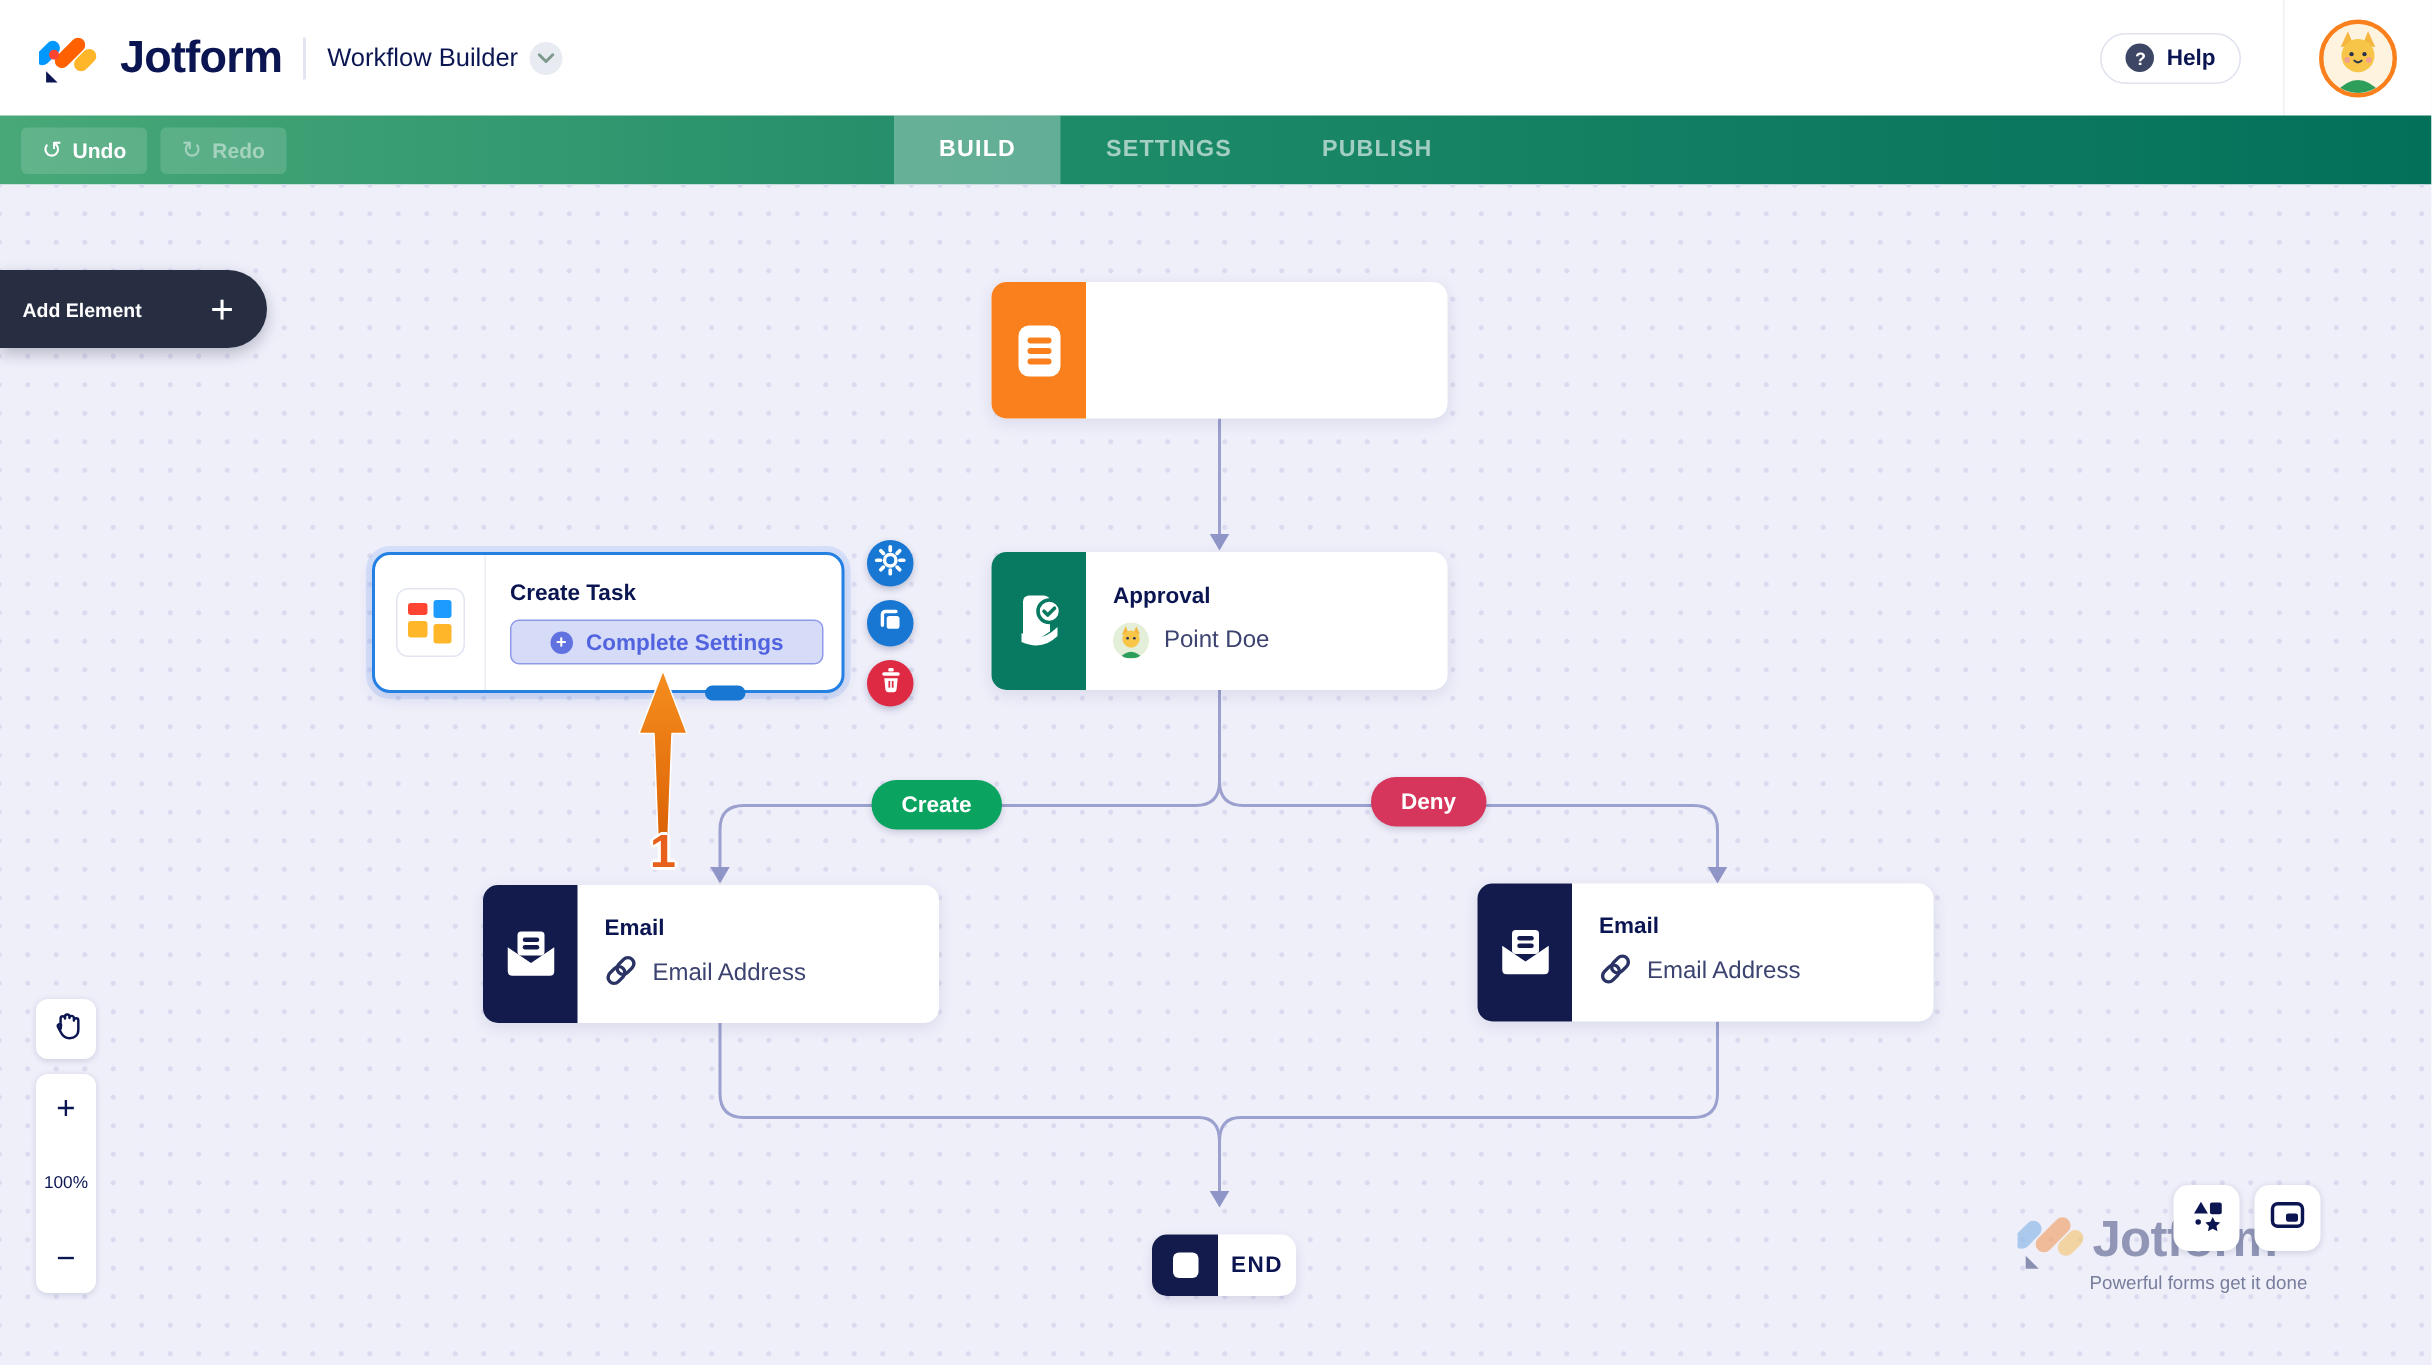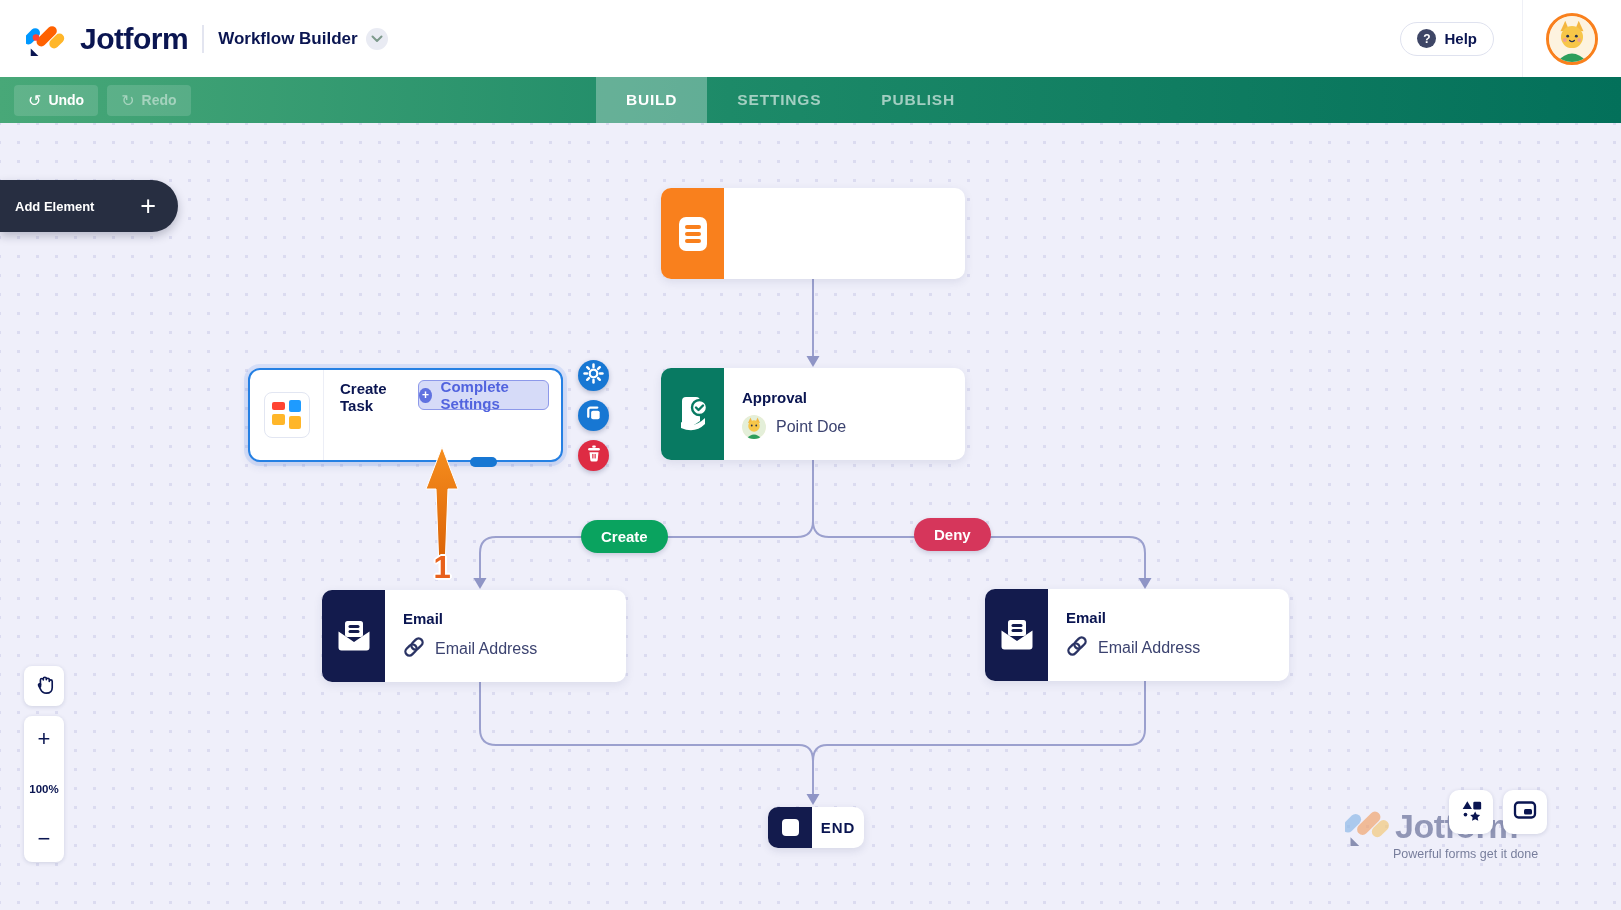--- a/index.html
+++ b/index.html
@@ -5,21 +5,21 @@
   * { margin:0; padding:0; box-sizing:border-box; }
   html,body { width:1621px; height:910px; overflow:hidden;
     font-family:"Liberation Sans", sans-serif; background:#fff; }
 
   
   .header { position:relative; height:77px; background:#fff; }
   .brand-wrap { position:absolute; left:26px; top:0; height:77px; display:flex; align-items:center; gap:14px; }
   .brand-name { font-size:30px; font-weight:800; color:#0A1551; letter-spacing:-0.5px; }
   .brand-sep { width:2px; height:28px; background:#E3E5F0; }
   .product { display:flex; align-items:center; gap:8px; cursor:pointer; }
-  .product-label { font-size:17px; font-weight:700; color:#0A1551; }
+  .product-label { font-size:17px; font-weight:400; color:#0A1551; }
   .chev-circle { width:22px; height:22px; border-radius:50%; background:#E9EBF3; display:flex; align-items:center; justify-content:center; }
   .page-title { position:absolute; left:785px; top:0; transform:translateX(-50%); height:77px;
     display:flex; align-items:center; font-size:20px; font-weight:700; color:#0A1551; white-space:nowrap; }
   .header-right { position:absolute; right:0; top:0; height:77px; display:flex; align-items:center; }
   .help-pill { display:flex; align-items:center; gap:8px; height:34px; padding:0 16px; border:1px solid #DFE2EF;
     border-radius:17px; background:#fff; cursor:pointer; margin-right:28px; }
   .help-q { width:19px; height:19px; border-radius:50%; background:#3E4666; color:#fff; font-size:12px; font-weight:700;
     display:flex; align-items:center; justify-content:center; }
   .help-label { font-size:15px; font-weight:700; color:#0A1551; }
   .header-vsep { width:1px; height:77px; background:#EFF0F6; }
@@ -57,60 +57,60 @@
   .node-title { font-size:15px; font-weight:700; color:#0A1551; }
   .node-sub { font-size:16px; color:#3C4370; }
   .sub-row { display:flex; align-items:center; gap:10px; font-size:16px; color:#3C4370; }
   .mini-avatar { width:24px; height:24px; border-radius:50%; overflow:hidden; background:#FDF3DF; flex:none; }
 
   .node.selected { border:2.5px solid #2580E3; border-radius:12px;
     box-shadow:0 0 0 4px rgba(90,140,240,0.16), 0 4px 10px rgba(30,60,140,0.12); }
   .ct-icon-cell { width:74px; flex:none; display:flex; align-items:center; justify-content:center;
     border-right:1px solid #ECEEF6; }
   .ct-tile { width:46px; height:46px; background:#fff; border:1px solid #E2E6F2; border-radius:8px; }
-  .ct-body { flex:1; display:flex; flex-direction:row; justify-content:center; gap:9px; padding:10px 12px 10px 16px; }
+  .ct-body { flex:1; display:flex; flex-direction:column; justify-content:center; gap:9px; padding:10px 12px 10px 16px; }
   .settings-btn { height:30px; display:flex; align-items:center; justify-content:center; gap:9px;
     background:#D6DBF8; border:1.5px solid #8D99EA; border-radius:6px; color:#5163DE;
     font-size:15px; font-weight:700; cursor:pointer; }
   .sp-circle { width:15px; height:15px; border-radius:50%; background:#6072E0; color:#fff; font-size:12px;
     font-weight:700; display:flex; align-items:center; justify-content:center; line-height:1; }
   .handle-pill { position:absolute; left:470px; top:334px; width:27px; height:10px; border-radius:5px;
     background:#1777D3; z-index:3; }
 
   .action-col { position:absolute; left:578px; top:237px; z-index:3; display:flex; flex-direction:column; gap:9px; }
   .action-btn { width:31px; height:31px; border-radius:50%; display:flex; align-items:center; justify-content:center;
     cursor:pointer; box-shadow:0 2px 5px rgba(20,30,80,0.25); }
   .action-btn.blue { background:#1777D3; } .action-btn.red { background:#DE2B43; }
 
   .badge { position:absolute; z-index:3; height:33px; line-height:33px; padding:0 20px; border-radius:17px;
     color:#fff; font-size:15px; font-weight:700; box-shadow:0 2px 5px rgba(20,30,80,0.18); }
   .badge.approve { left:581px; top:397px; background:#0AA35F; }
   .badge.deny { left:914px; top:395px; background:#D6365B; }
 
-  .end-node { position:absolute; left:768px; top:684px; z-index:2; width:96px; height:41px; display:flex;
+  .end-node { position:absolute; left:768px; top:700px; z-index:2; width:96px; height:41px; display:flex;
     background:#fff; border-radius:10px; box-shadow:0 3px 8px rgba(40,50,100,0.12); cursor:pointer; }
   .end-icon { width:44px; flex:none; background:#131B4D; border-radius:10px 0 0 10px;
     display:flex; align-items:center; justify-content:center; }
   .end-sq { width:17px; height:17px; background:#fff; border-radius:4px; }
   .end-label { flex:1; display:flex; align-items:center; justify-content:center; font-size:15px;
     font-weight:600; letter-spacing:1px; color:#0A1551; }
 
   .annotation-arrow { position:absolute; left:418px; top:319px; z-index:6; }
   .annotation-step { position:absolute; left:424px; top:427px; z-index:6; width:36px; text-align:center;
     font-size:31px; font-weight:800; color:#E8611C;
     text-shadow:-2px 0 #fff,2px 0 #fff,0 -2px #fff,0 2px #fff,-1px -1px #fff,1px 1px #fff,-1px 1px #fff,1px -1px #fff; }
 
   .hand-btn { position:absolute; left:24px; top:543px; z-index:4; width:40px; height:40px; background:#fff;
     border-radius:8px; box-shadow:0 1px 4px rgba(30,40,90,0.15); display:flex; align-items:center; justify-content:center; cursor:pointer; }
   .zoom-panel { position:absolute; left:24px; top:593px; z-index:4; width:40px; height:146px; background:#fff;
     border-radius:8px; box-shadow:0 1px 4px rgba(30,40,90,0.15); display:flex; flex-direction:column;
     align-items:center; justify-content:space-between; padding:4px 0; }
   .zoom-btn { width:40px; height:38px; display:flex; align-items:center; justify-content:center;
     font-size:22px; color:#0A1551; cursor:pointer; }
-  .zoom-level { font-size:11.5px; font-weight:700; color:#0A1551; }
+  .zoom-level { font-size:11.5px; font-weight:400; color:#0A1551; }
 
   .watermark { position:absolute; left:1345px; top:678px; z-index:1; opacity:0.85; }
   .wm-row { display:flex; align-items:center; gap:4px; }
   .wm-name { font-size:34px; font-weight:800; color:#5C6590; opacity:0.75; letter-spacing:-0.5px; }
   .wm-tagline { font-size:12.5px; color:#4A5378; opacity:0.85; margin:-4px 0 0 48px; white-space:nowrap; }
 
   .corner-btns { position:absolute; left:1449px; top:667px; z-index:3; display:flex; gap:10px; }
   .corner-btn { width:44px; height:44px; background:#fff; border-radius:10px;
     box-shadow:0 1px 4px rgba(30,40,90,0.15); display:flex; align-items:center; justify-content:center; cursor:pointer; }
 </style>

